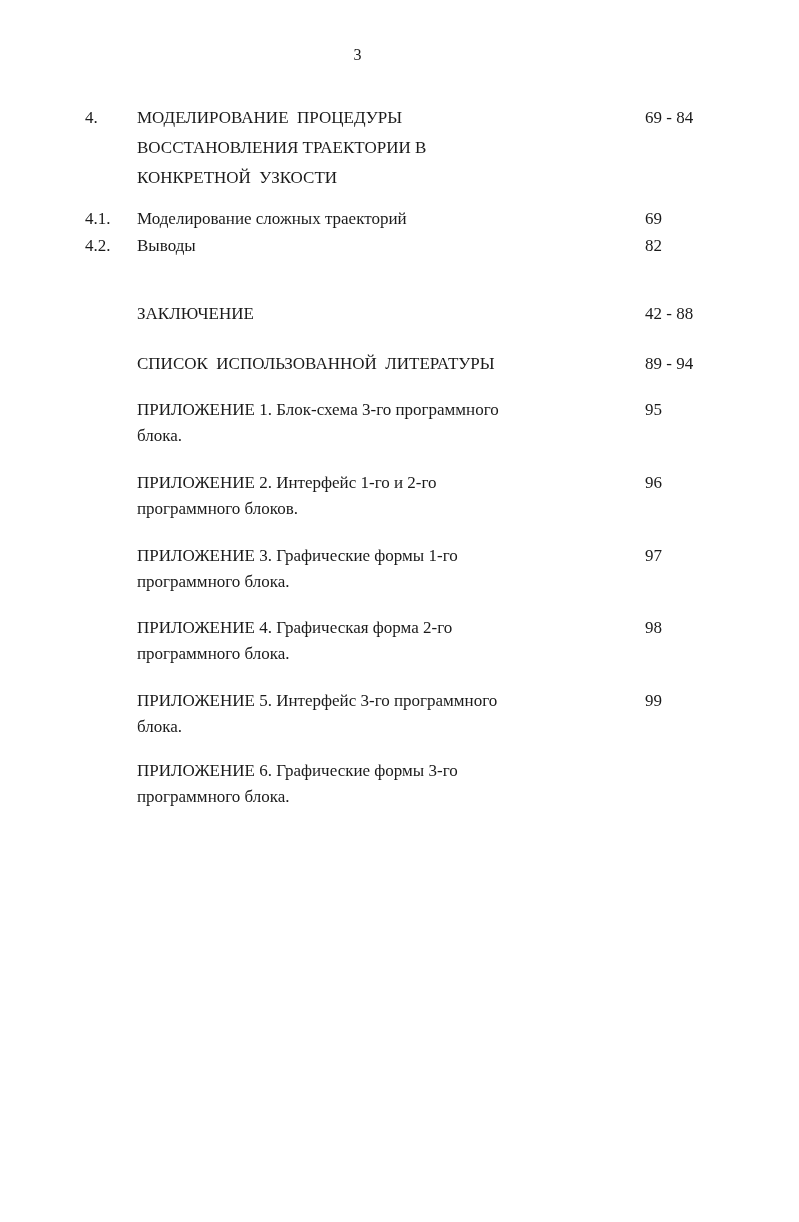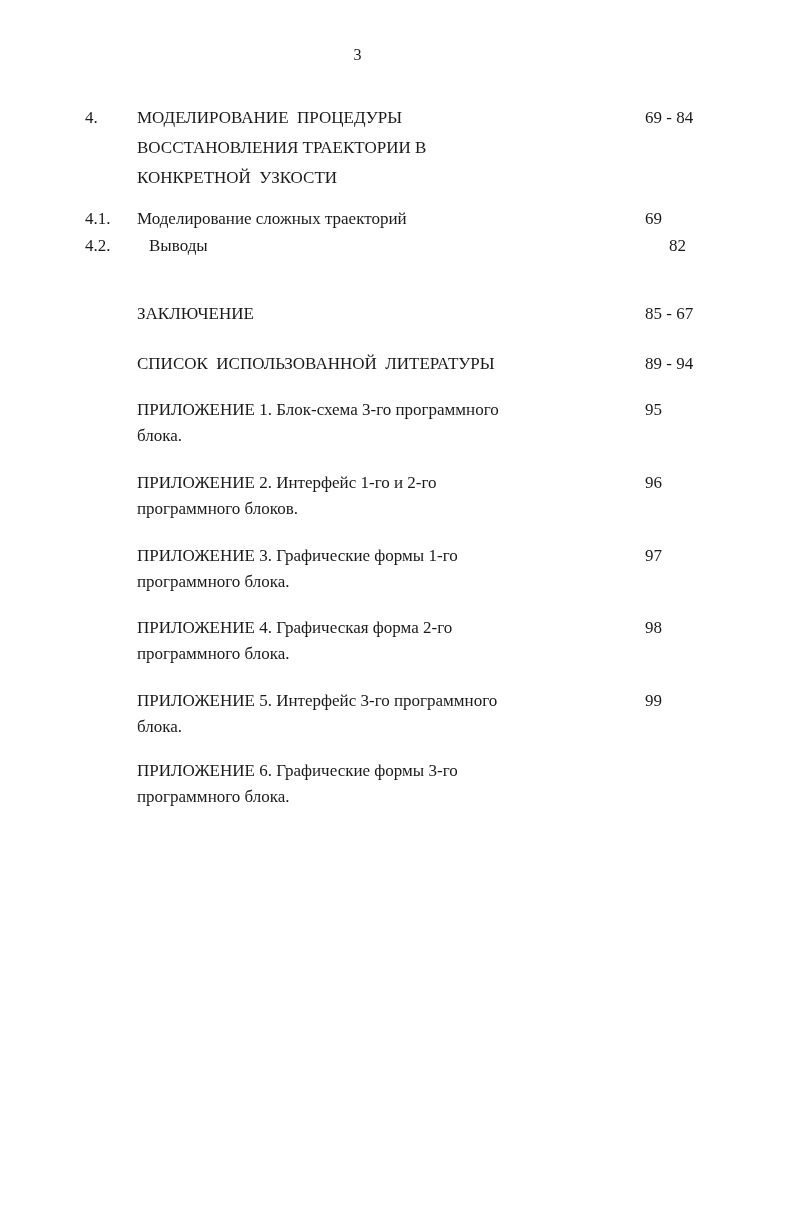--- a/index.html
+++ b/index.html
@@ -39,21 +39,21 @@
     flex: 0 0 508px;
     white-space: pre-wrap;
   }
   .toc-col-pages {
     flex: 1 1 auto;
     white-space: nowrap;
   }
   
   .toc-row:nth-child(1)  { margin-top: 38px; line-height: 30px; }
   .toc-row:nth-child(2)  { margin-top: 12px; line-height: 27px; }
-  .toc-row:nth-child(3)  { margin-top: 0;    line-height: 27px; gap: 12px; }
+  .toc-row:nth-child(3)  { margin-top: 0;    line-height: 27px; }
   .toc-row:nth-child(4)  { margin-top: 41px; line-height: 27px; }
   .toc-row:nth-child(5)  { margin-top: 23px; line-height: 27px; align-items: center; }
   .toc-row:nth-child(6)  { margin-top: 20px; }
   .toc-row:nth-child(7)  { margin-top: 21px; }
   .toc-row:nth-child(8)  { margin-top: 21px; }
   .toc-row:nth-child(9)  { margin-top: 20px; }
   .toc-row:nth-child(10) { margin-top: 21px; }
   .toc-row:nth-child(11) { margin-top: 18px; }
 </style>
 </head>
@@ -78,21 +78,21 @@
 
   <div class="toc-row">
     <div class="toc-col-num">4.2.</div>
     <div class="toc-col-title">Выводы</div>
     <div class="toc-col-pages">82</div>
   </div>
 
   <div class="toc-row">
     <div class="toc-col-num"></div>
     <div class="toc-col-title">ЗАКЛЮЧЕНИЕ</div>
-    <div class="toc-col-pages">85 - 67</div>
+    <div class="toc-col-pages">42 - 88</div>
   </div>
 
   <div class="toc-row">
     <div class="toc-col-num"></div>
     <div class="toc-col-title">СПИСОК  ИСПОЛЬЗОВАННОЙ  ЛИТЕРАТУРЫ</div>
     <div class="toc-col-pages">89 - 94</div>
   </div>
 
   <div class="toc-row">
     <div class="toc-col-num"></div>

